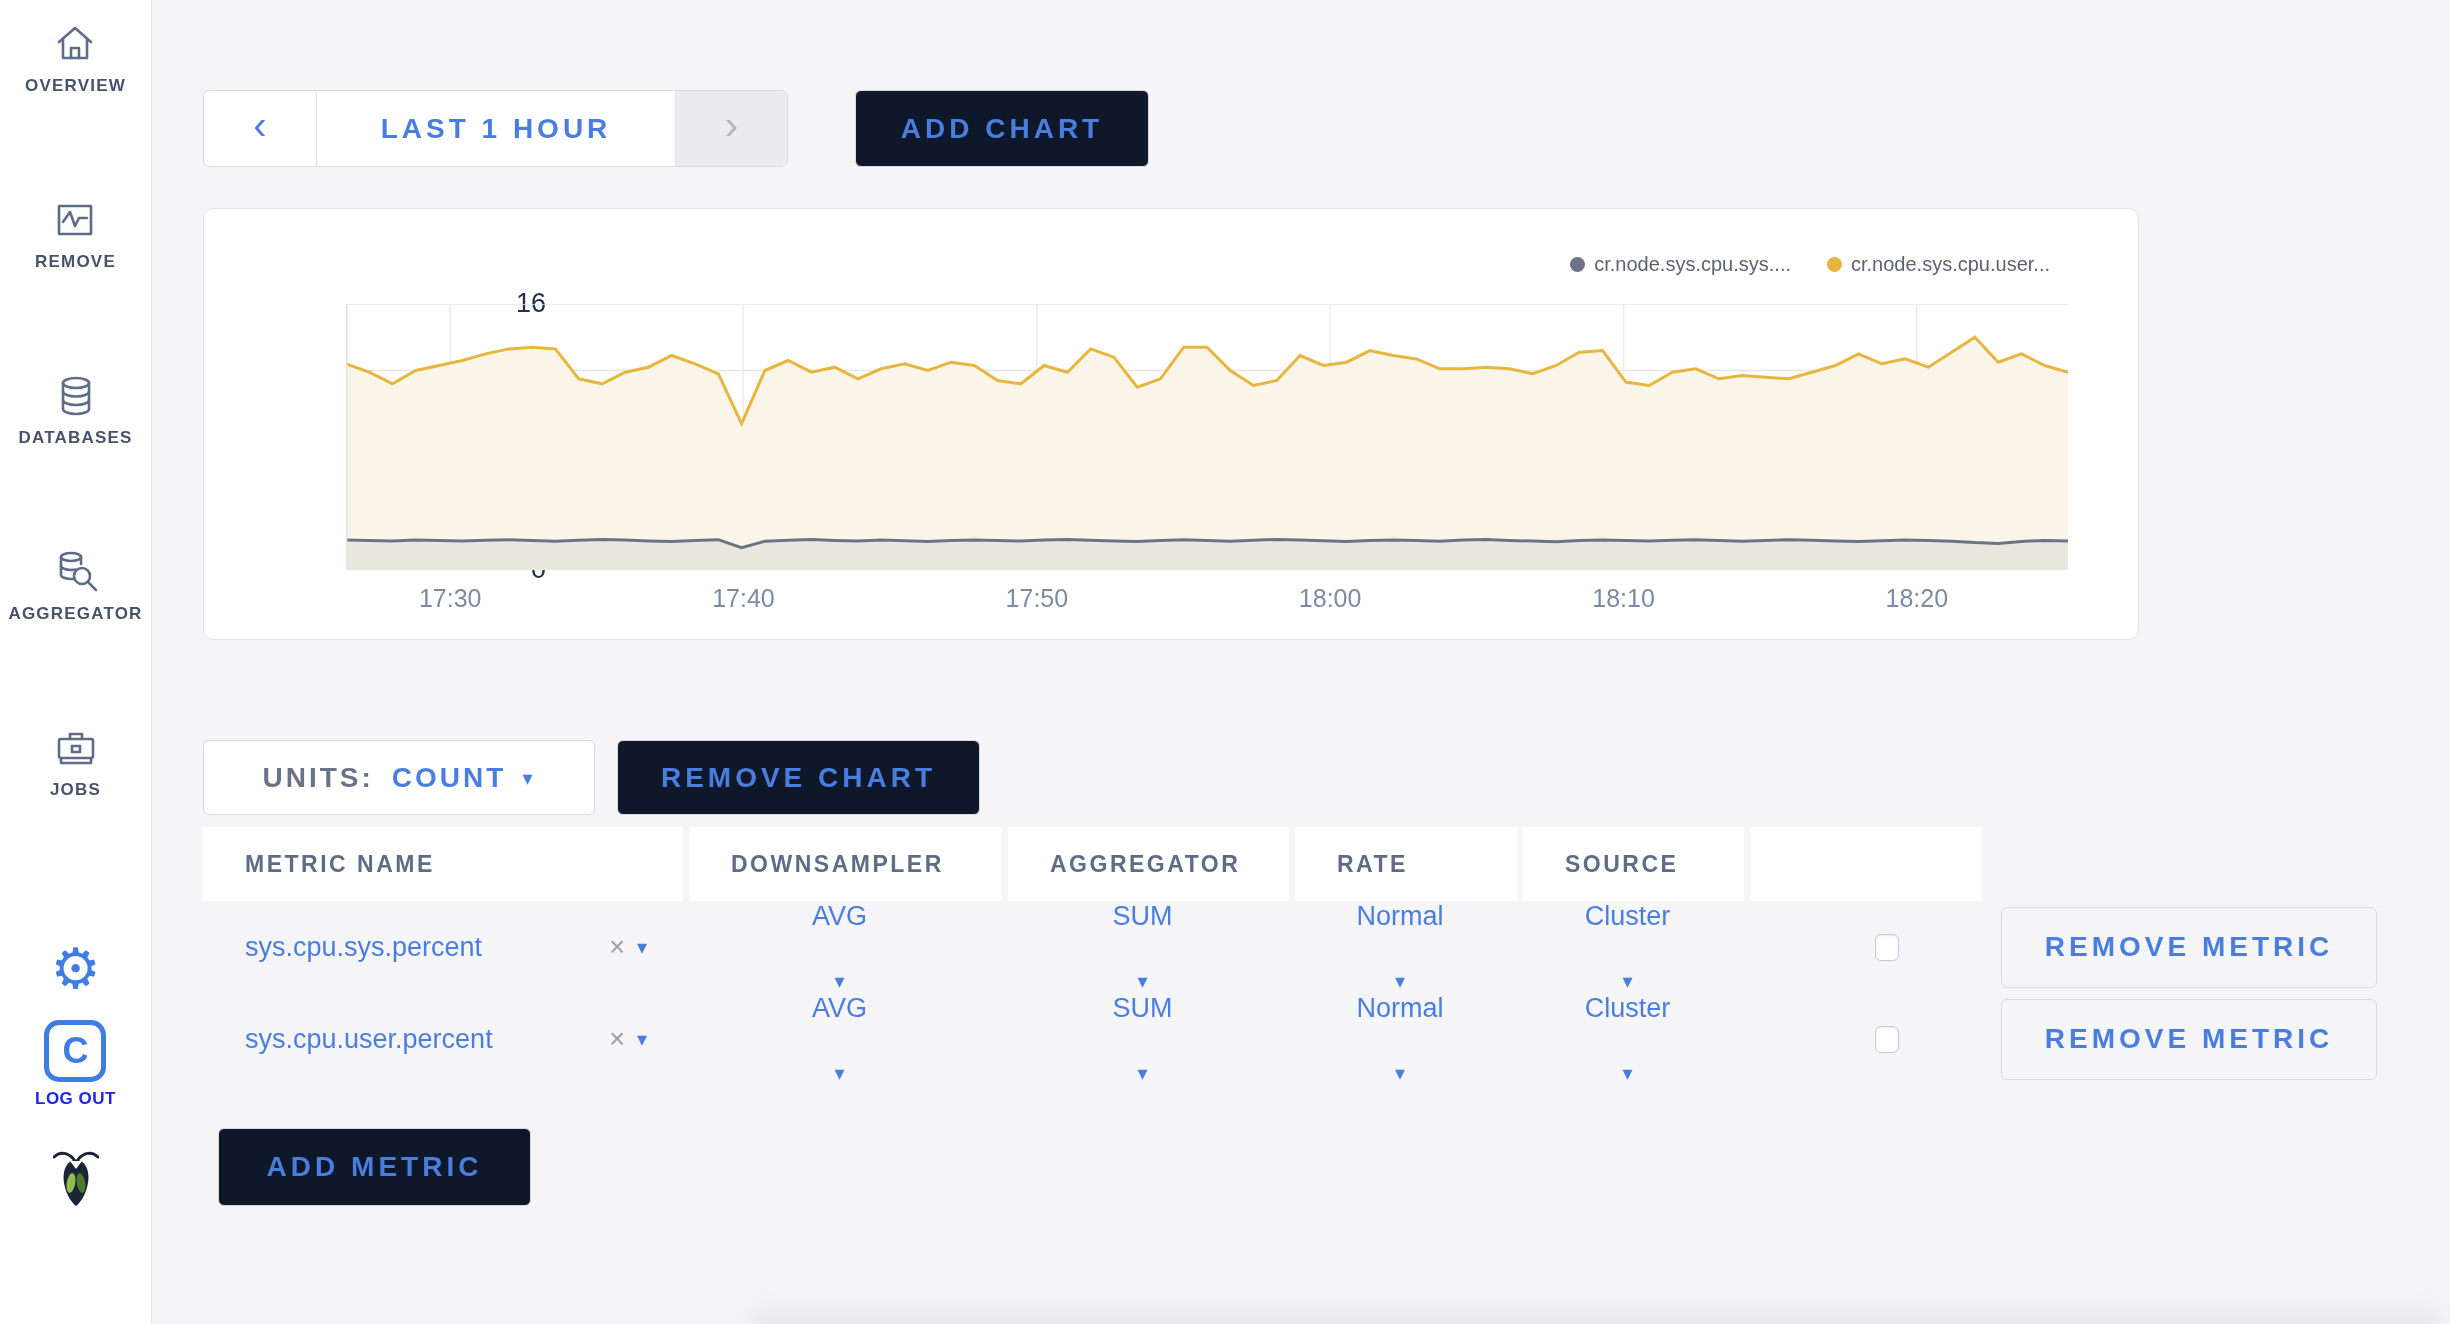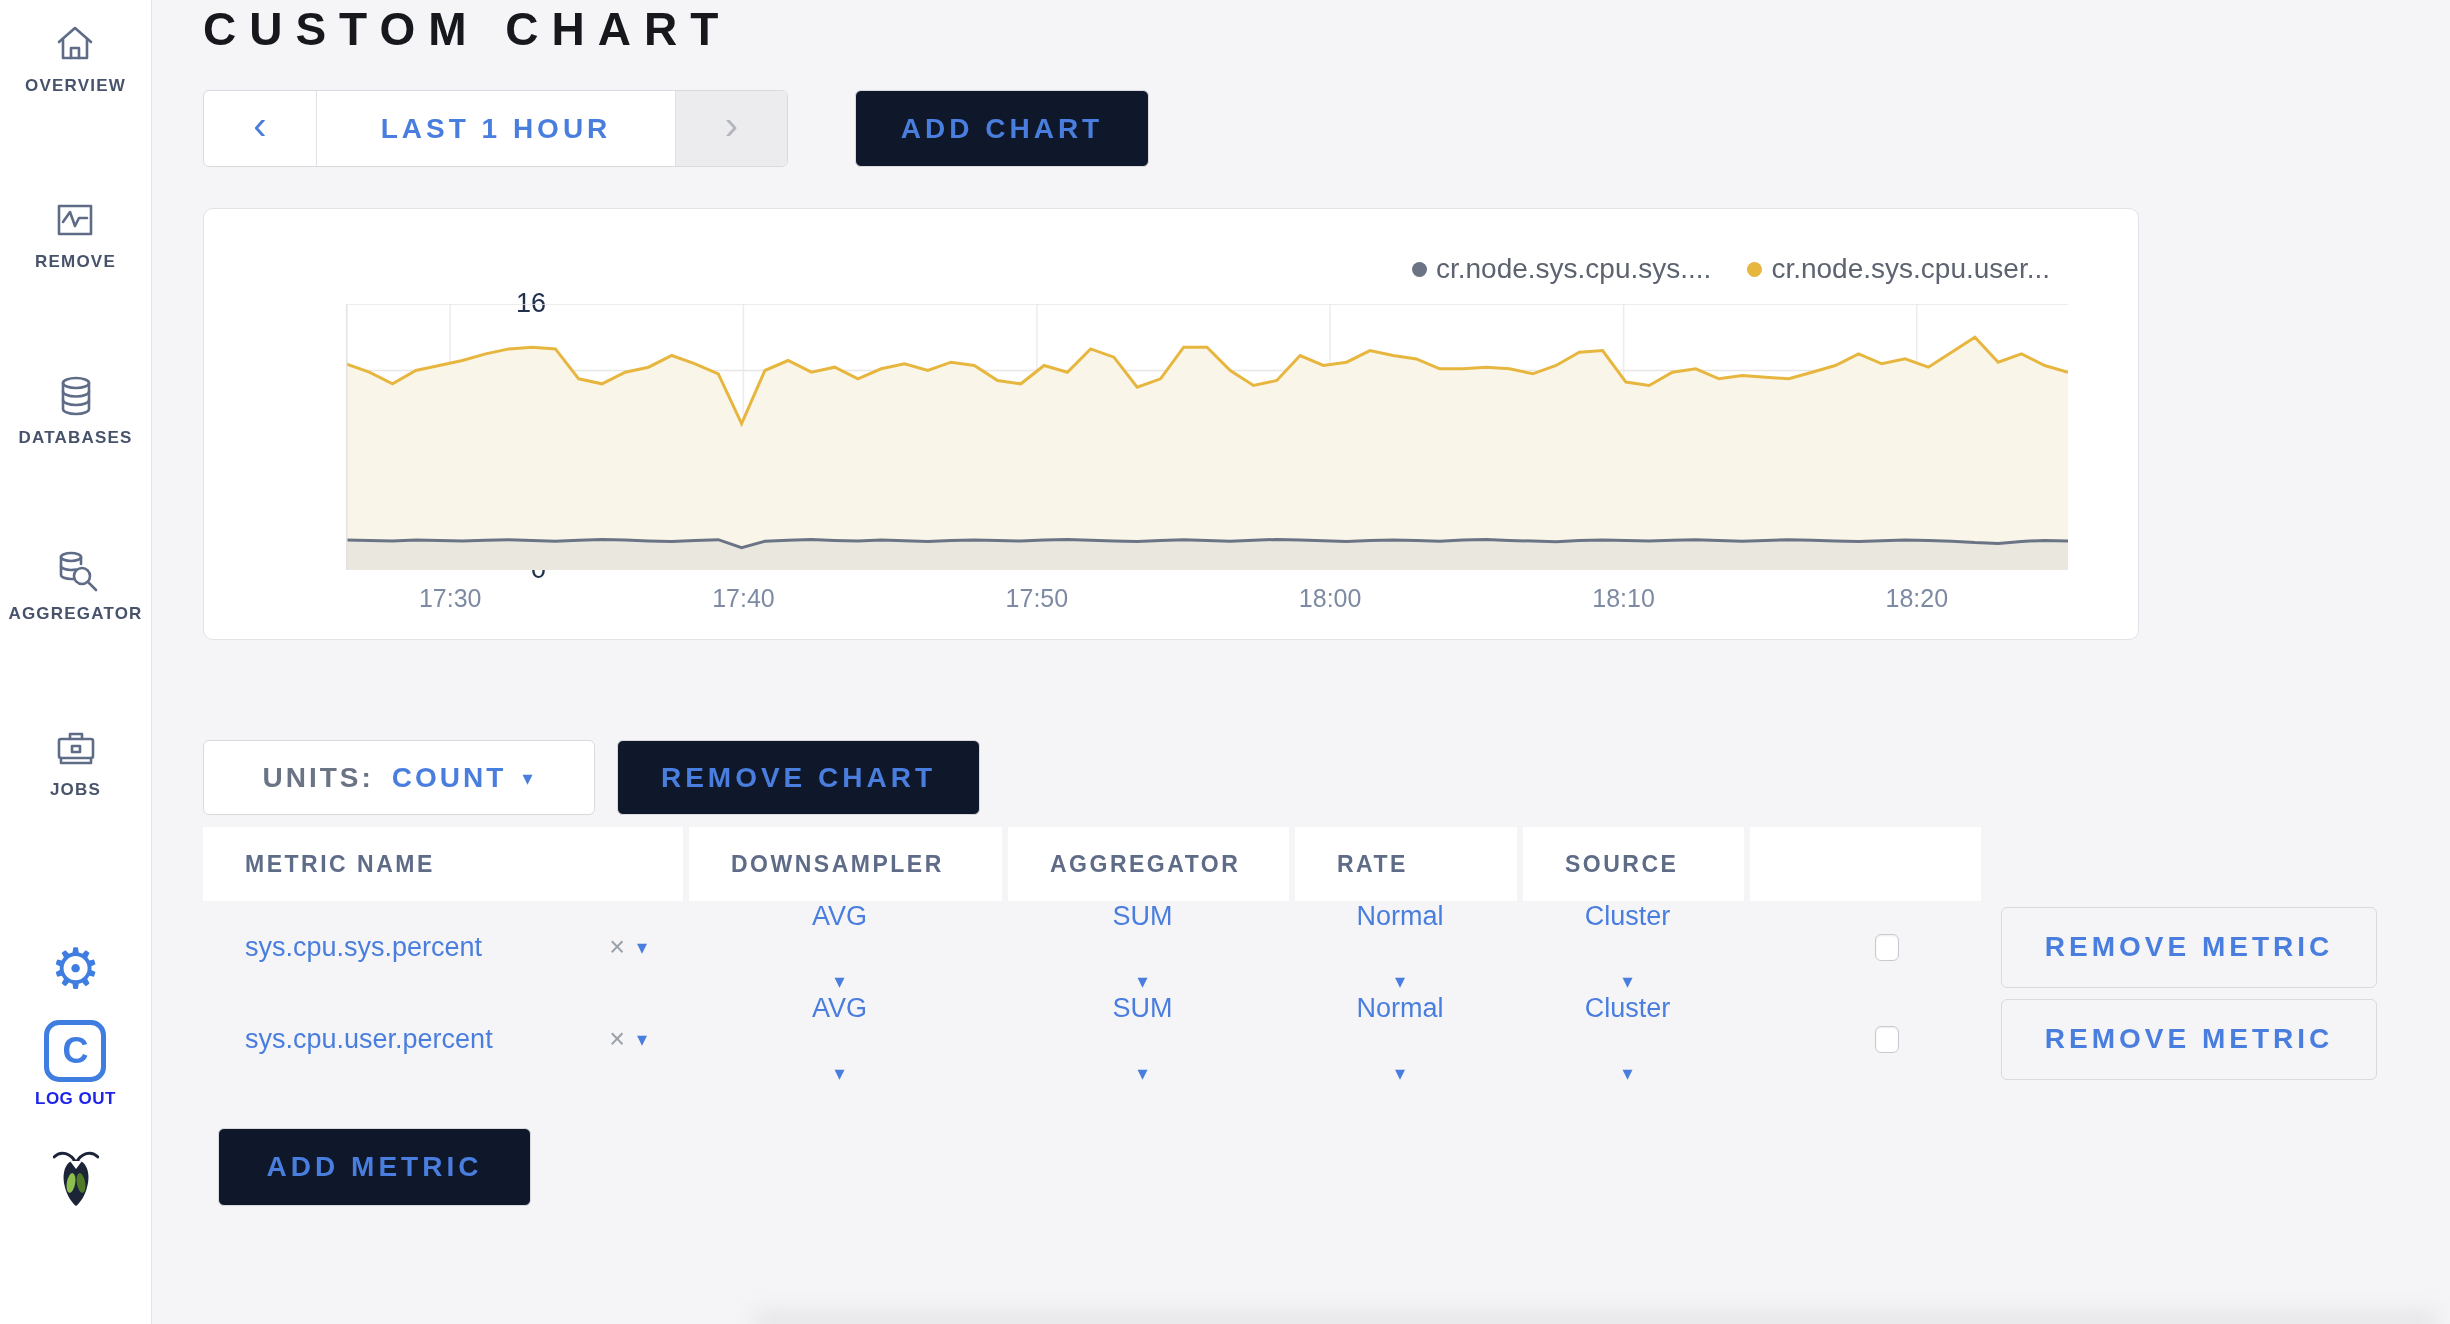--- a/index.html
+++ b/index.html
@@ -41,21 +41,21 @@
     color:#b3b6be; font-size:40px; padding-bottom:6px; cursor:default; }
   .btn { display:flex; align-items:center; justify-content:center; background:#0f172a;
     border:1px solid #d8dade; border-radius:6px; color:#4a7ede; font-size:28px;
     font-weight:bold; letter-spacing:4px; cursor:pointer; }
   .add-chart { position:absolute; left:703px; top:90px; width:294px; height:77px; }
 
   
   .chart-card { position:absolute; left:51px; top:208px; width:1936px; height:432px;
     background:#fff; border:1px solid #e2e3e7; border-radius:10px; }
   .legend { position:absolute; top:44px; right:88px; display:flex; gap:36px;
-    font-size:28px; color:#5d6470; align-items:center; }
+    font-size:20px; color:#5d6470; align-items:center; }
   .legend-item { display:flex; align-items:center; gap:9px; }
   .legend-dot { width:15px; height:15px; border-radius:50%; }
   .plot-wrap { position:absolute; left:142px; top:95px; width:1722px; height:266px; }
   .plot-wrap svg { display:block; width:1722px; height:266px; }
   .y-labels span { position:absolute; width:110px; right:1592px; text-align:right;
     font-size:27px; color:#8591a5; }
   .y-labels span.dark { color:#22304e; }
   .x-labels span { position:absolute; top:375px; width:140px; text-align:center;
     font-size:25px; color:#7d8aa3; }
 
@@ -161,21 +161,20 @@
         <path d="M23 11 C32 11 37 21 35 34 C33 46 27 54 23 57 C19 54 13 46 11 34 C9 21 14 11 23 11 Z" fill="#1c2438"></path>
         <path d="M17 12 L23 20 L29 12 Z" fill="#ffffff"></path>
         <ellipse cx="18" cy="34" rx="4.2" ry="10" fill="#8cbf4e" transform="rotate(10 18 34)"></ellipse>
         <ellipse cx="28" cy="34" rx="4.2" ry="10" fill="#4e7a2a" transform="rotate(-10 28 34)"></ellipse>
       </svg>
     </div>
   </nav>
 
   <main class="main">
 
-    <h1 class="page-title">CUSTOM CHART</h1>
 
     <div class="toolbar">
       <div class="timepicker">
         <div class="tp-seg tp-prev">
           <span>‹</span>
         </div>
         <div class="tp-seg tp-label">
           <span>LAST 1 HOUR</span>
         </div>
         <div class="tp-seg tp-next">

